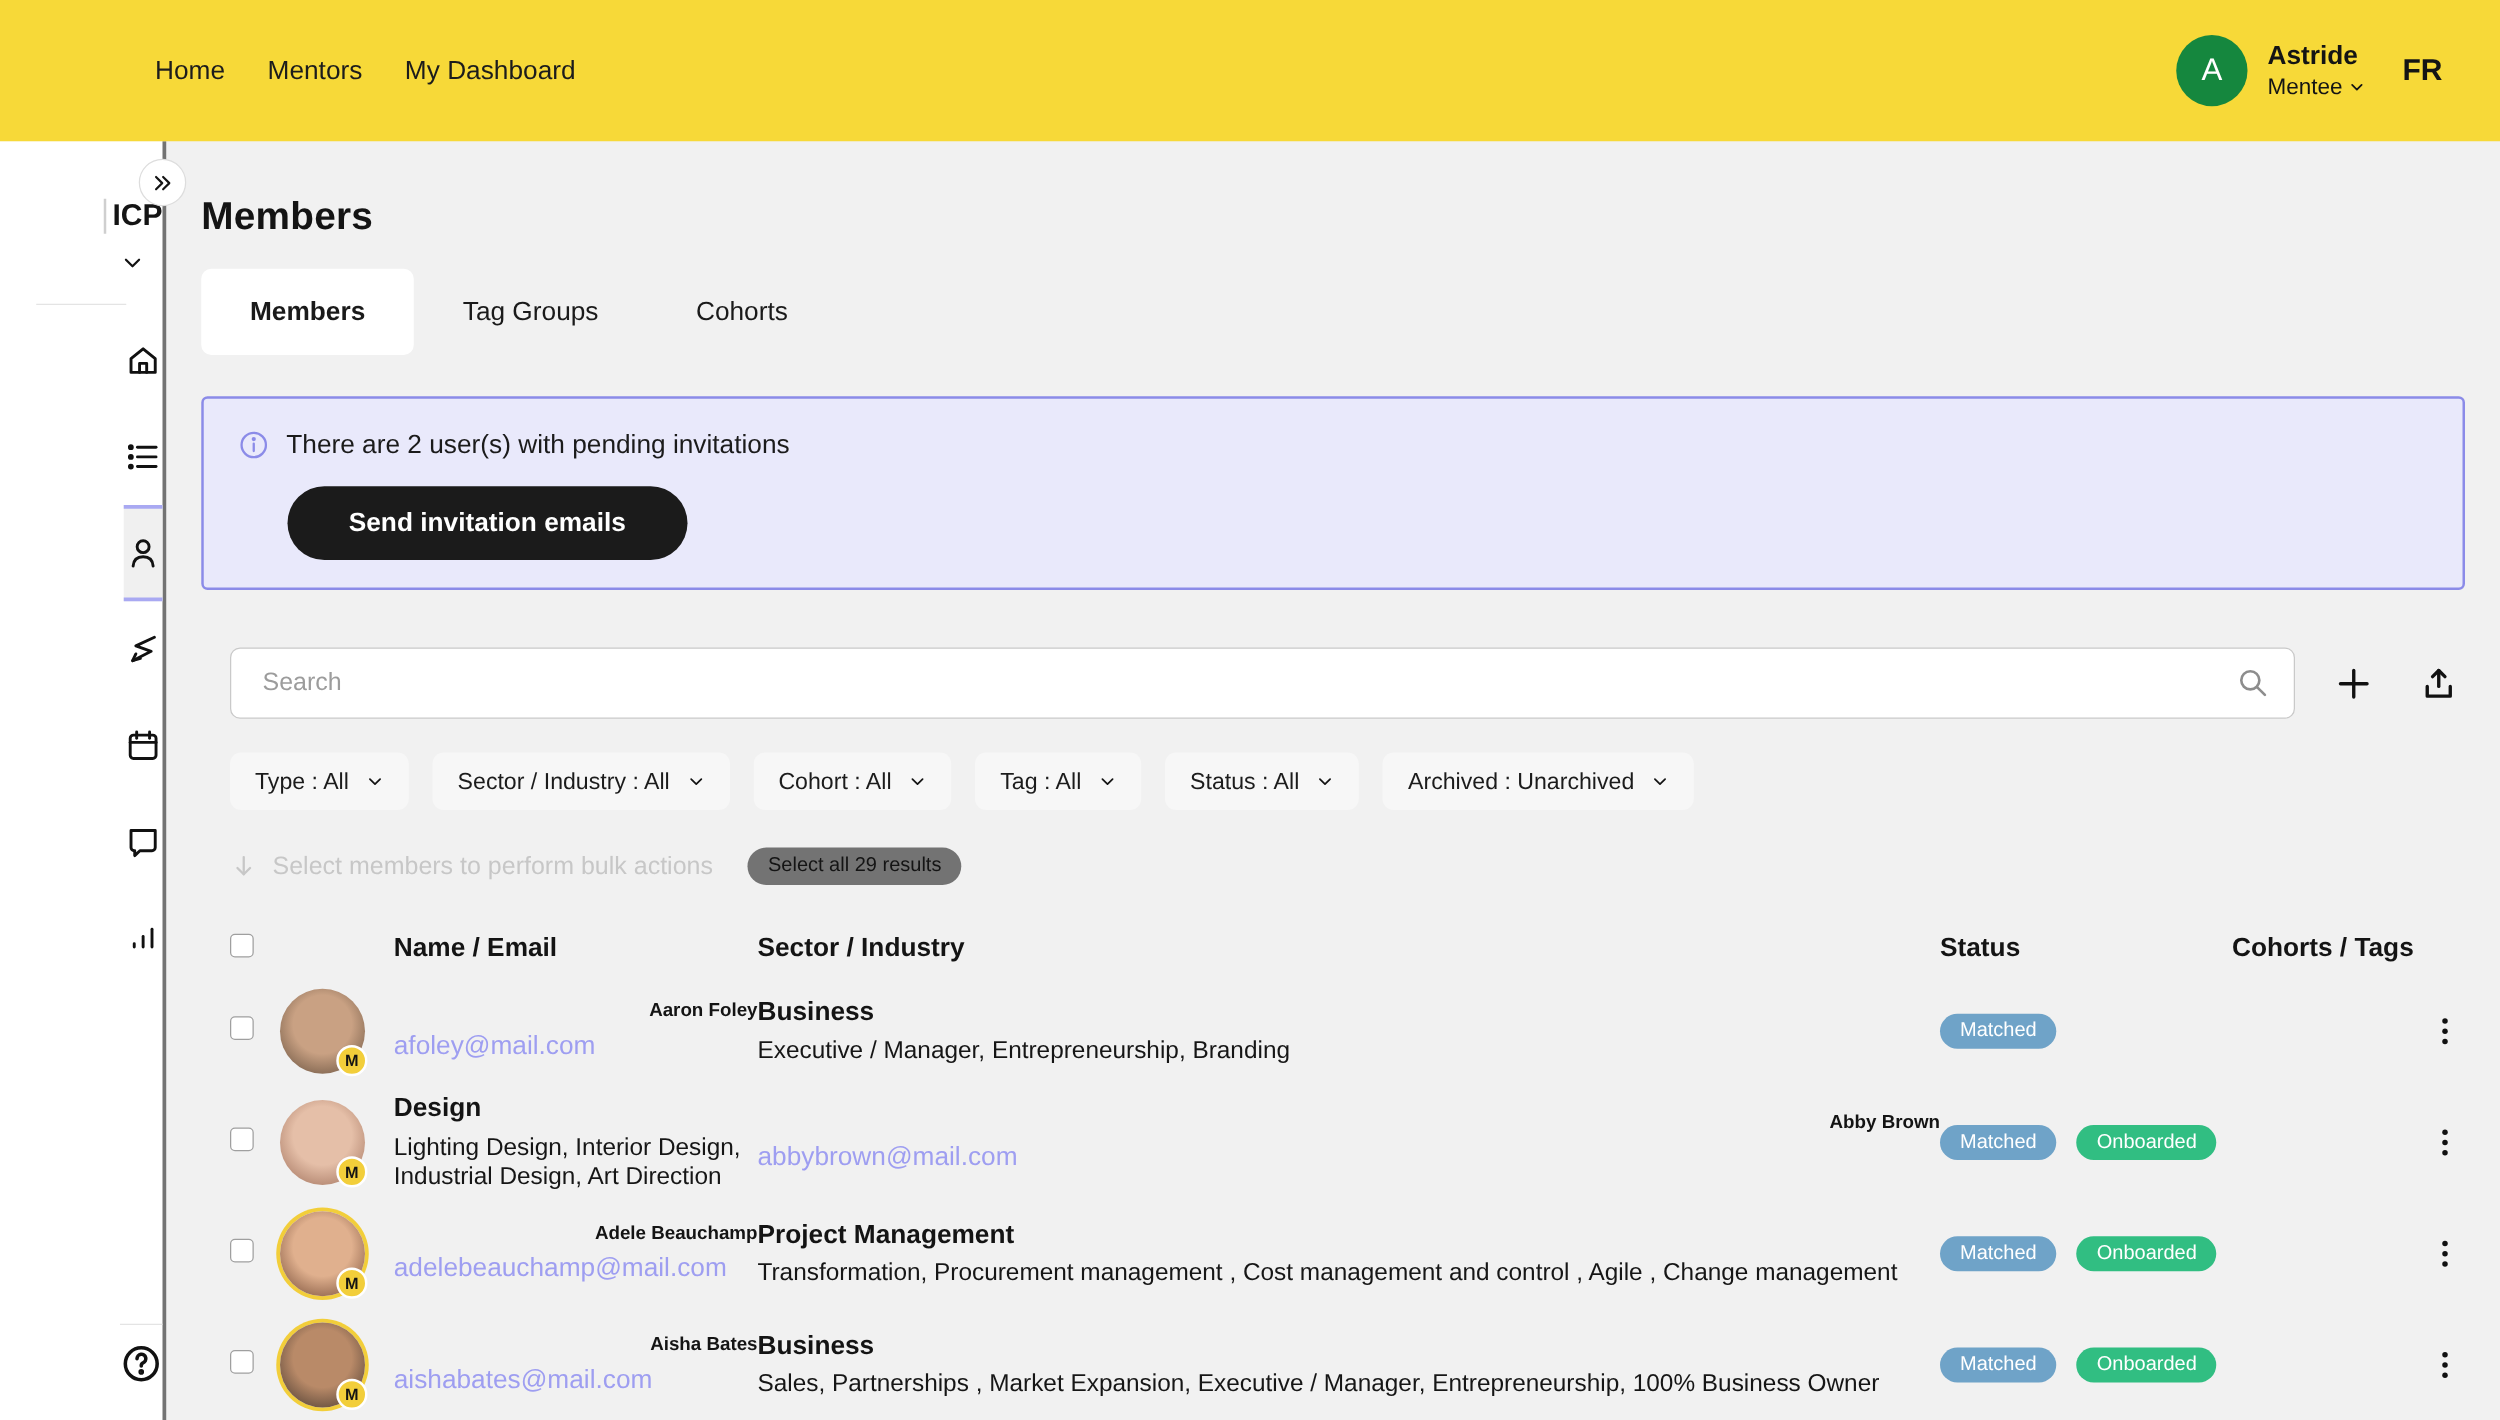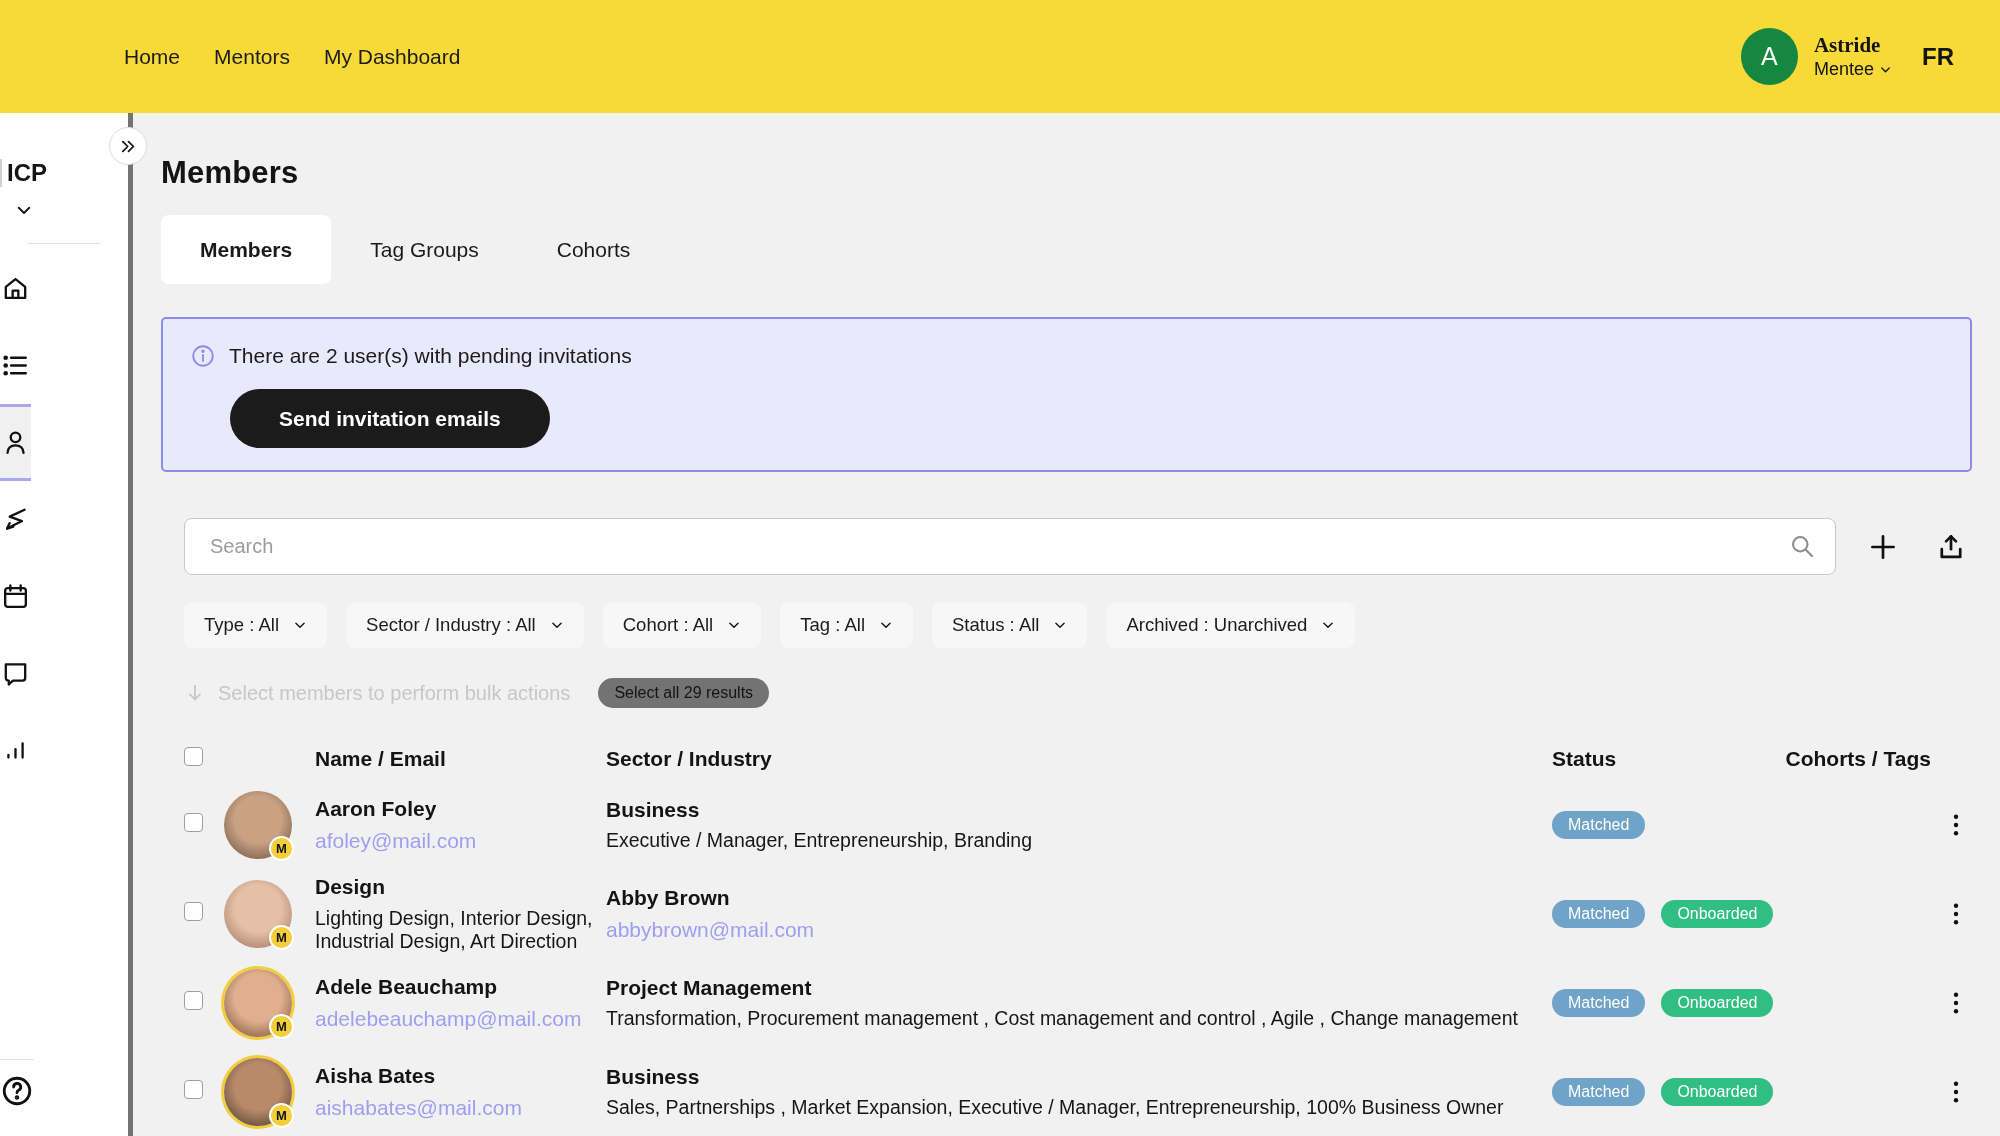--- a/index.html
+++ b/index.html
@@ -9,29 +9,29 @@
   
   .app-header { height:113px; background:#F7D938; display:flex; align-items:center; padding:0 46px; position:relative; z-index:5; }
   .brand { display:flex; flex-direction:column; cursor:pointer; }
   .brand-name { font-size:37px; font-weight:400; letter-spacing:8px; color:#161616; line-height:1; }
   .brand-sub { font-size:13px; font-weight:700; letter-spacing:5.5px; margin-top:4px; color:#161616; }
   .top-nav { display:flex; gap:34px; margin-left:78px; }
   .top-nav a { font-size:21px; color:#1c1c1c; text-decoration:none; cursor:pointer; }
   .user-area { margin-left:auto; display:flex; align-items:center; gap:16px; }
   .user-avatar { width:57px; height:57px; border-radius:50%; background:#15873E; color:#fff; display:flex; align-items:center; justify-content:center; font-size:25px; font-weight:400; }
   .user-meta { display:flex; flex-direction:column; line-height:1.25; cursor:pointer; }
-  .user-name { font-size:21px; font-weight:700;font-family:Liberation Serif, serif; }
+  .user-name { font-size:21px; font-weight:700; }
   .user-role { font-size:18px; display:flex; align-items:center; gap:5px; }
   .lang-btn { font-size:24px; font-weight:700; margin-left:14px; cursor:pointer; }
 
   
   .shell { display:flex; height:1023px; }
 
   
-  .sidebar { width:133px; background:#fff; border-right:5px solid #737373; display:flex; flex-direction:column; align-items:flex-start; position:relative; }
+  .sidebar { width:133px; background:#fff; border-right:3px solid #737373; display:flex; flex-direction:column; align-items:flex-end; position:relative; }
   .collapse-btn { position:absolute; right:-19px; top:14px; width:38px; height:38px; border-radius:50%; background:#fff; border:1px solid #ddd; display:flex; align-items:center; justify-content:center; cursor:pointer; z-index:6; }
   .org-block { margin-top:46px; display:flex; flex-direction:column; align-items:center; gap:14px; cursor:pointer; }
   .org-label { font-size:24px; font-weight:700; border-left:2px solid #cfcfcf; padding-left:5px; }
   .side-divider { height:1px; background:#e4e4e4; width:72px; margin:24px auto 6px; }
   .side-divider.bottom { width:100%; margin:0 0 14px; }
   .side-items { display:flex; flex-direction:column; }
   .side-item { height:77px; display:flex; align-items:center; justify-content:center; cursor:pointer; }
   .side-item.active { background:#f0f0f0; border-top:3px solid #a9a9f2; border-bottom:3px solid #a9a9f2; }
   .side-item svg, .org-block svg { display:block; }
   .side-bottom { margin-top:auto; display:flex; flex-direction:column; align-items:center; padding-bottom:28px; }
@@ -66,21 +66,21 @@
   
   .grid-row { display:grid; grid-template-columns:40px 91px 291px 946px 214px 175px 31px; align-items:center; }
   .thead { margin-top:30px; height:42px; font-size:21px; font-weight:700; }
   .th-cohorts { text-align:right; padding-right:10px; }
   .mrow { height:89px; }
   .cbx { width:19px; height:19px; appearance:none; border:1.6px solid #9f9f9f; border-radius:4px; background:#fff; cursor:pointer; }
   .avatar-wrap { position:relative; width:68px; height:68px; }
   .avatar { width:68px; height:68px; border-radius:50%; }
   .avatar.mentor { box-shadow:0 0 0 3px #F2CE3A; }
   .mbadge { position:absolute; right:-2px; bottom:-2px; width:25px; height:25px; border-radius:50%; background:#F2CE3A; border:2px solid #fff; color:#141414; font-size:13px; font-weight:700; display:flex; align-items:center; justify-content:center; }
-  .mname { font-size:21px; font-weight:700; line-height:1.2; }
+  .mname { font-size:15px; font-weight:700; line-height:1.2;text-align:right; }
   .memail { font-size:21px; color:#9E9EF1; text-decoration:none; cursor:pointer; display:inline-block; margin-top:7px; }
   .msector { font-size:21px; font-weight:700; line-height:1.2; }
   .mind { font-size:19.5px; margin-top:7px; color:#161616; }
   .cell-status { display:flex; gap:16px; }
   .badge { color:#fff; font-size:16px; padding:5px 16px; border-radius:15px; white-space:nowrap; }
   .kebab { background:none; border:none; cursor:pointer; padding:4px; display:flex; }
 </style>
 </head>
 <body>
 

